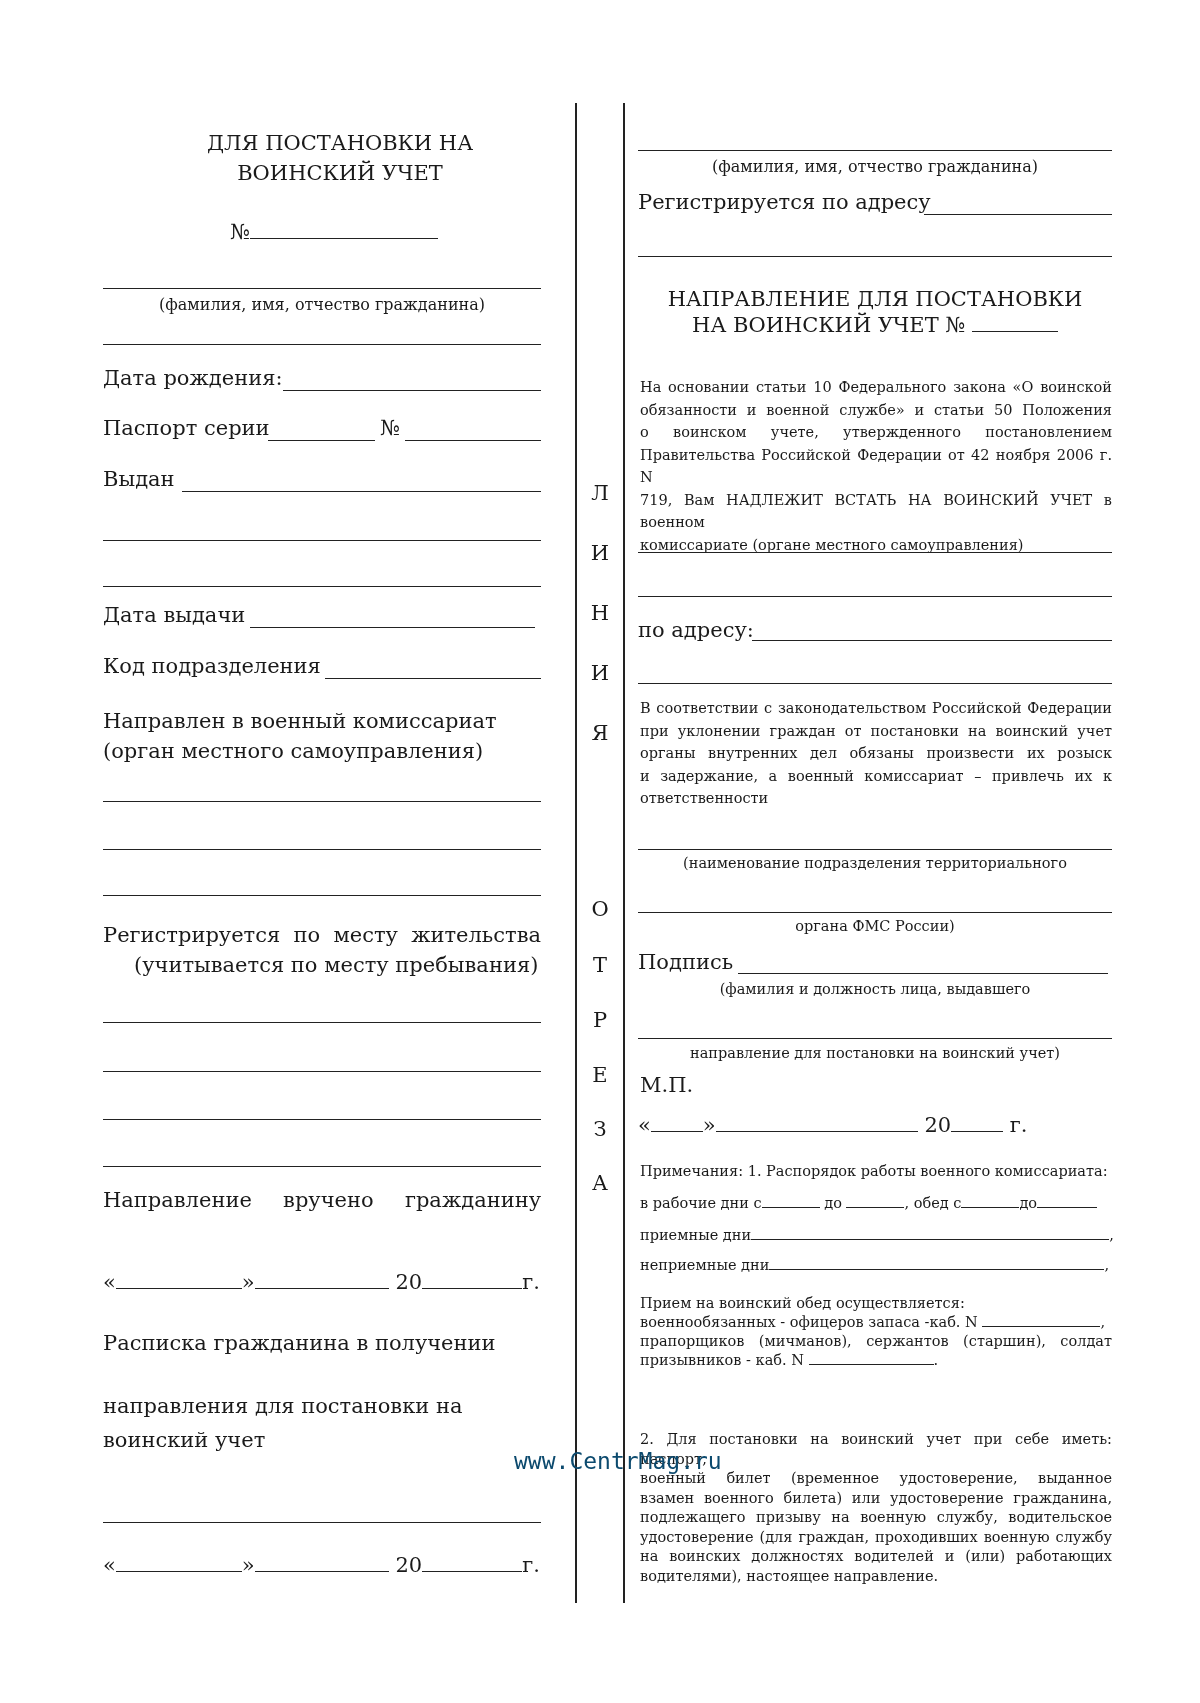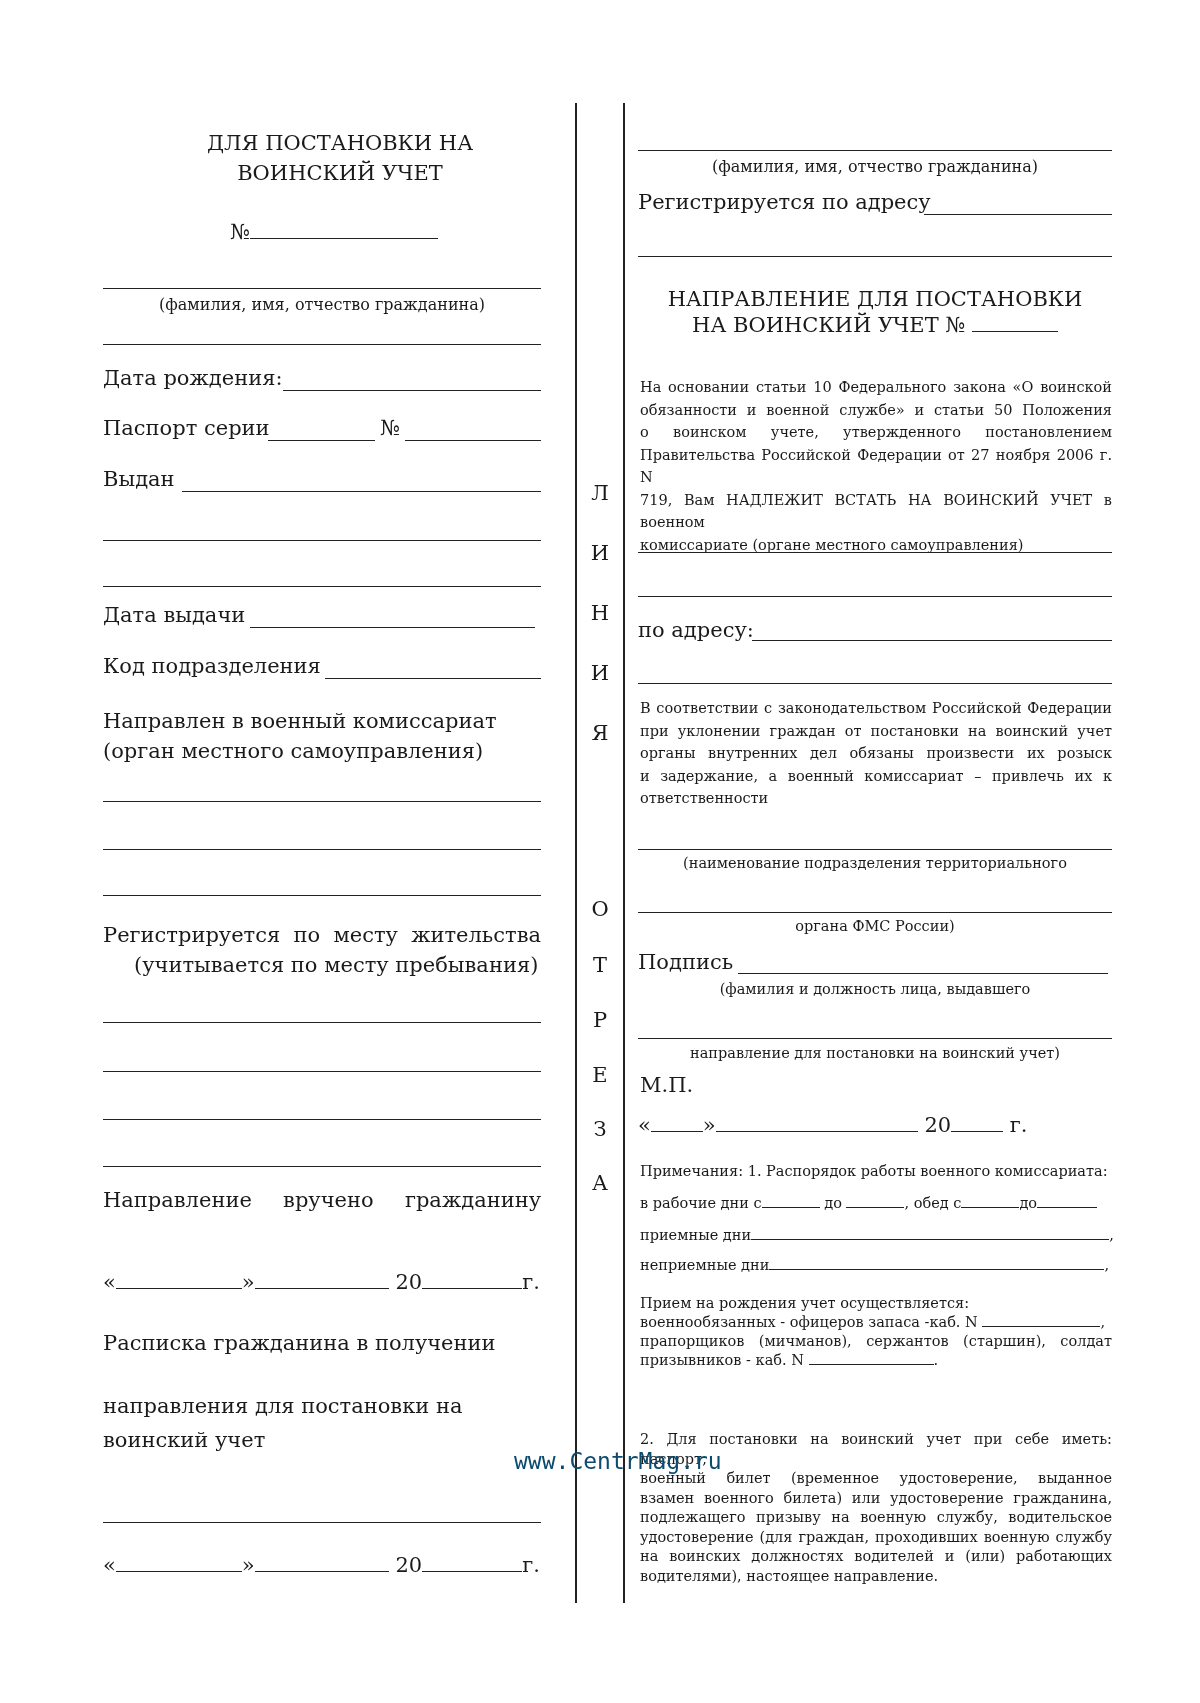--- a/index.html
+++ b/index.html
@@ -119,21 +119,21 @@
 
   <div class="abs center t22" style="left:638px; top:286px; width:474px; line-height:26px;">
     <div>НАПРАВЛЕНИЕ ДЛЯ ПОСТАНОВКИ</div>
     <div><span>НА ВОИНСКИЙ УЧЕТ №</span> <span class="uline" style="width:86px;"></span></div>
   </div>
 
   <div class="abs t15" style="left:640px; top:376px; width:472px;">
     <div class="justall">На основании статьи 10 Федерального закона «О воинской</div>
     <div class="justall">обязанности и военной службе» и статьи 50 Положения</div>
     <div class="justall">о воинском учете, утвержденного постановлением</div>
-    <div class="justall">Правительства Российской Федерации от 27 ноября 2006 г. N</div>
+    <div class="justall">Правительства Российской Федерации от 42 ноября 2006 г. N</div>
     <div class="justall">719, Вам НАДЛЕЖИТ ВСТАТЬ НА ВОИНСКИЙ УЧЕТ в военном</div>
     <div>комиссариате (органе местного самоуправления)</div>
   </div>
 
   <div class="line" style="left:638px; top:552px; width:474px;"></div>
   <div class="line" style="left:638px; top:596px; width:474px;"></div>
 
   <div class="abs t22" style="left:638px; top:618px;">по адресу:</div>
   <div class="line" style="left:752px; top:640px; width:360px;"></div>
   <div class="line" style="left:638px; top:683px; width:474px;"></div>
@@ -174,21 +174,21 @@
   </div>
 
   <div class="abs t15" style="left:640px; top:1224px; white-space:nowrap;">
     <span>приемные дни</span><span class="uline" style="width:358px;"></span><span>,</span>
   </div>
   <div class="abs t15" style="left:640px; top:1254px; white-space:nowrap;">
     <span>неприемные дни</span><span class="uline" style="width:335px;"></span><span>,</span>
   </div>
 
   <div class="abs t15" style="left:640px; top:1294px; width:472px; line-height:19px;">
-    <div>Прием на рождения учет осуществляется:</div>
+    <div>Прием на воинский обед осуществляется:</div>
     <div style="white-space:nowrap;"><span>военнообязанных - офицеров запаса -каб. N</span> <span class="uline" style="width:118px;"></span><span>,</span></div>
     <div class="justall">прапорщиков (мичманов), сержантов (старшин), солдат</div>
     <div style="white-space:nowrap;"><span>призывников - каб. N</span> <span class="uline" style="width:125px;"></span><span>.</span></div>
   </div>
 
   <div class="abs t15" style="left:640px; top:1430px; width:472px; line-height:19.5px;">
     <div class="justall">2. Для постановки на воинский учет при себе иметь: паспорт,</div>
     <div class="justall">военный билет (временное удостоверение, выданное</div>
     <div class="justall">взамен военного билета) или удостоверение гражданина,</div>
     <div class="justall">подлежащего призыву на военную службу, водительское</div>

